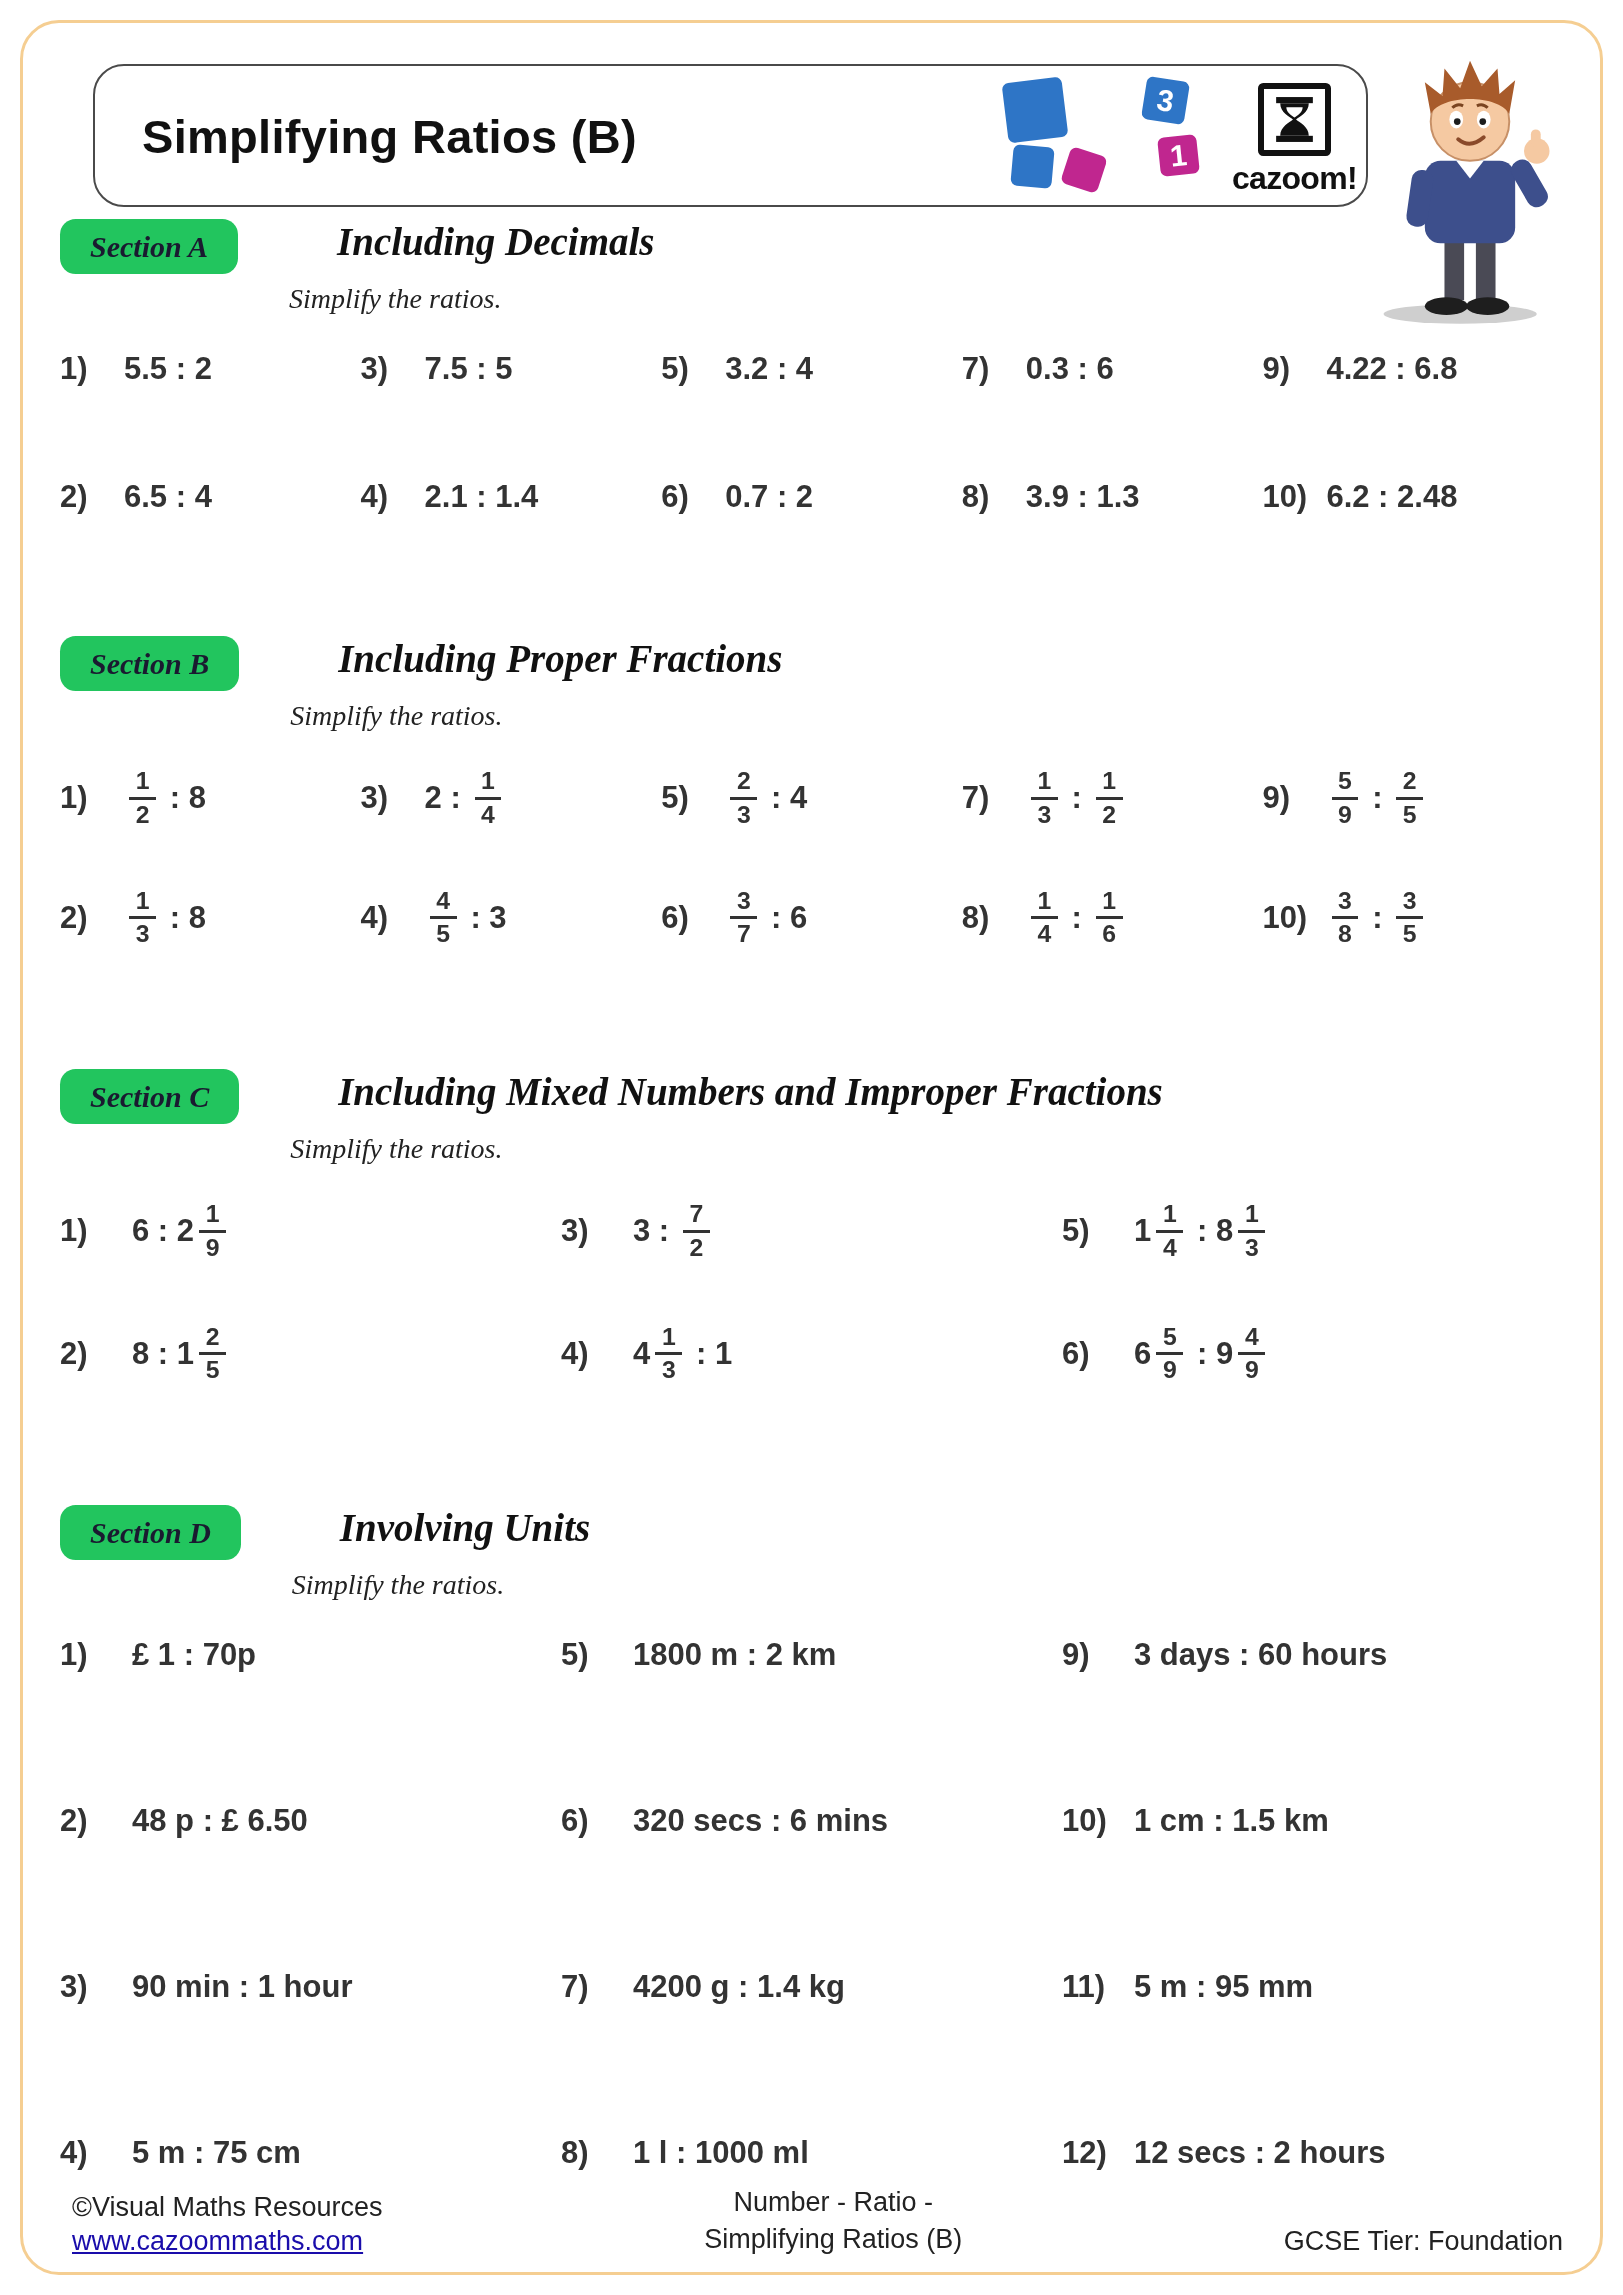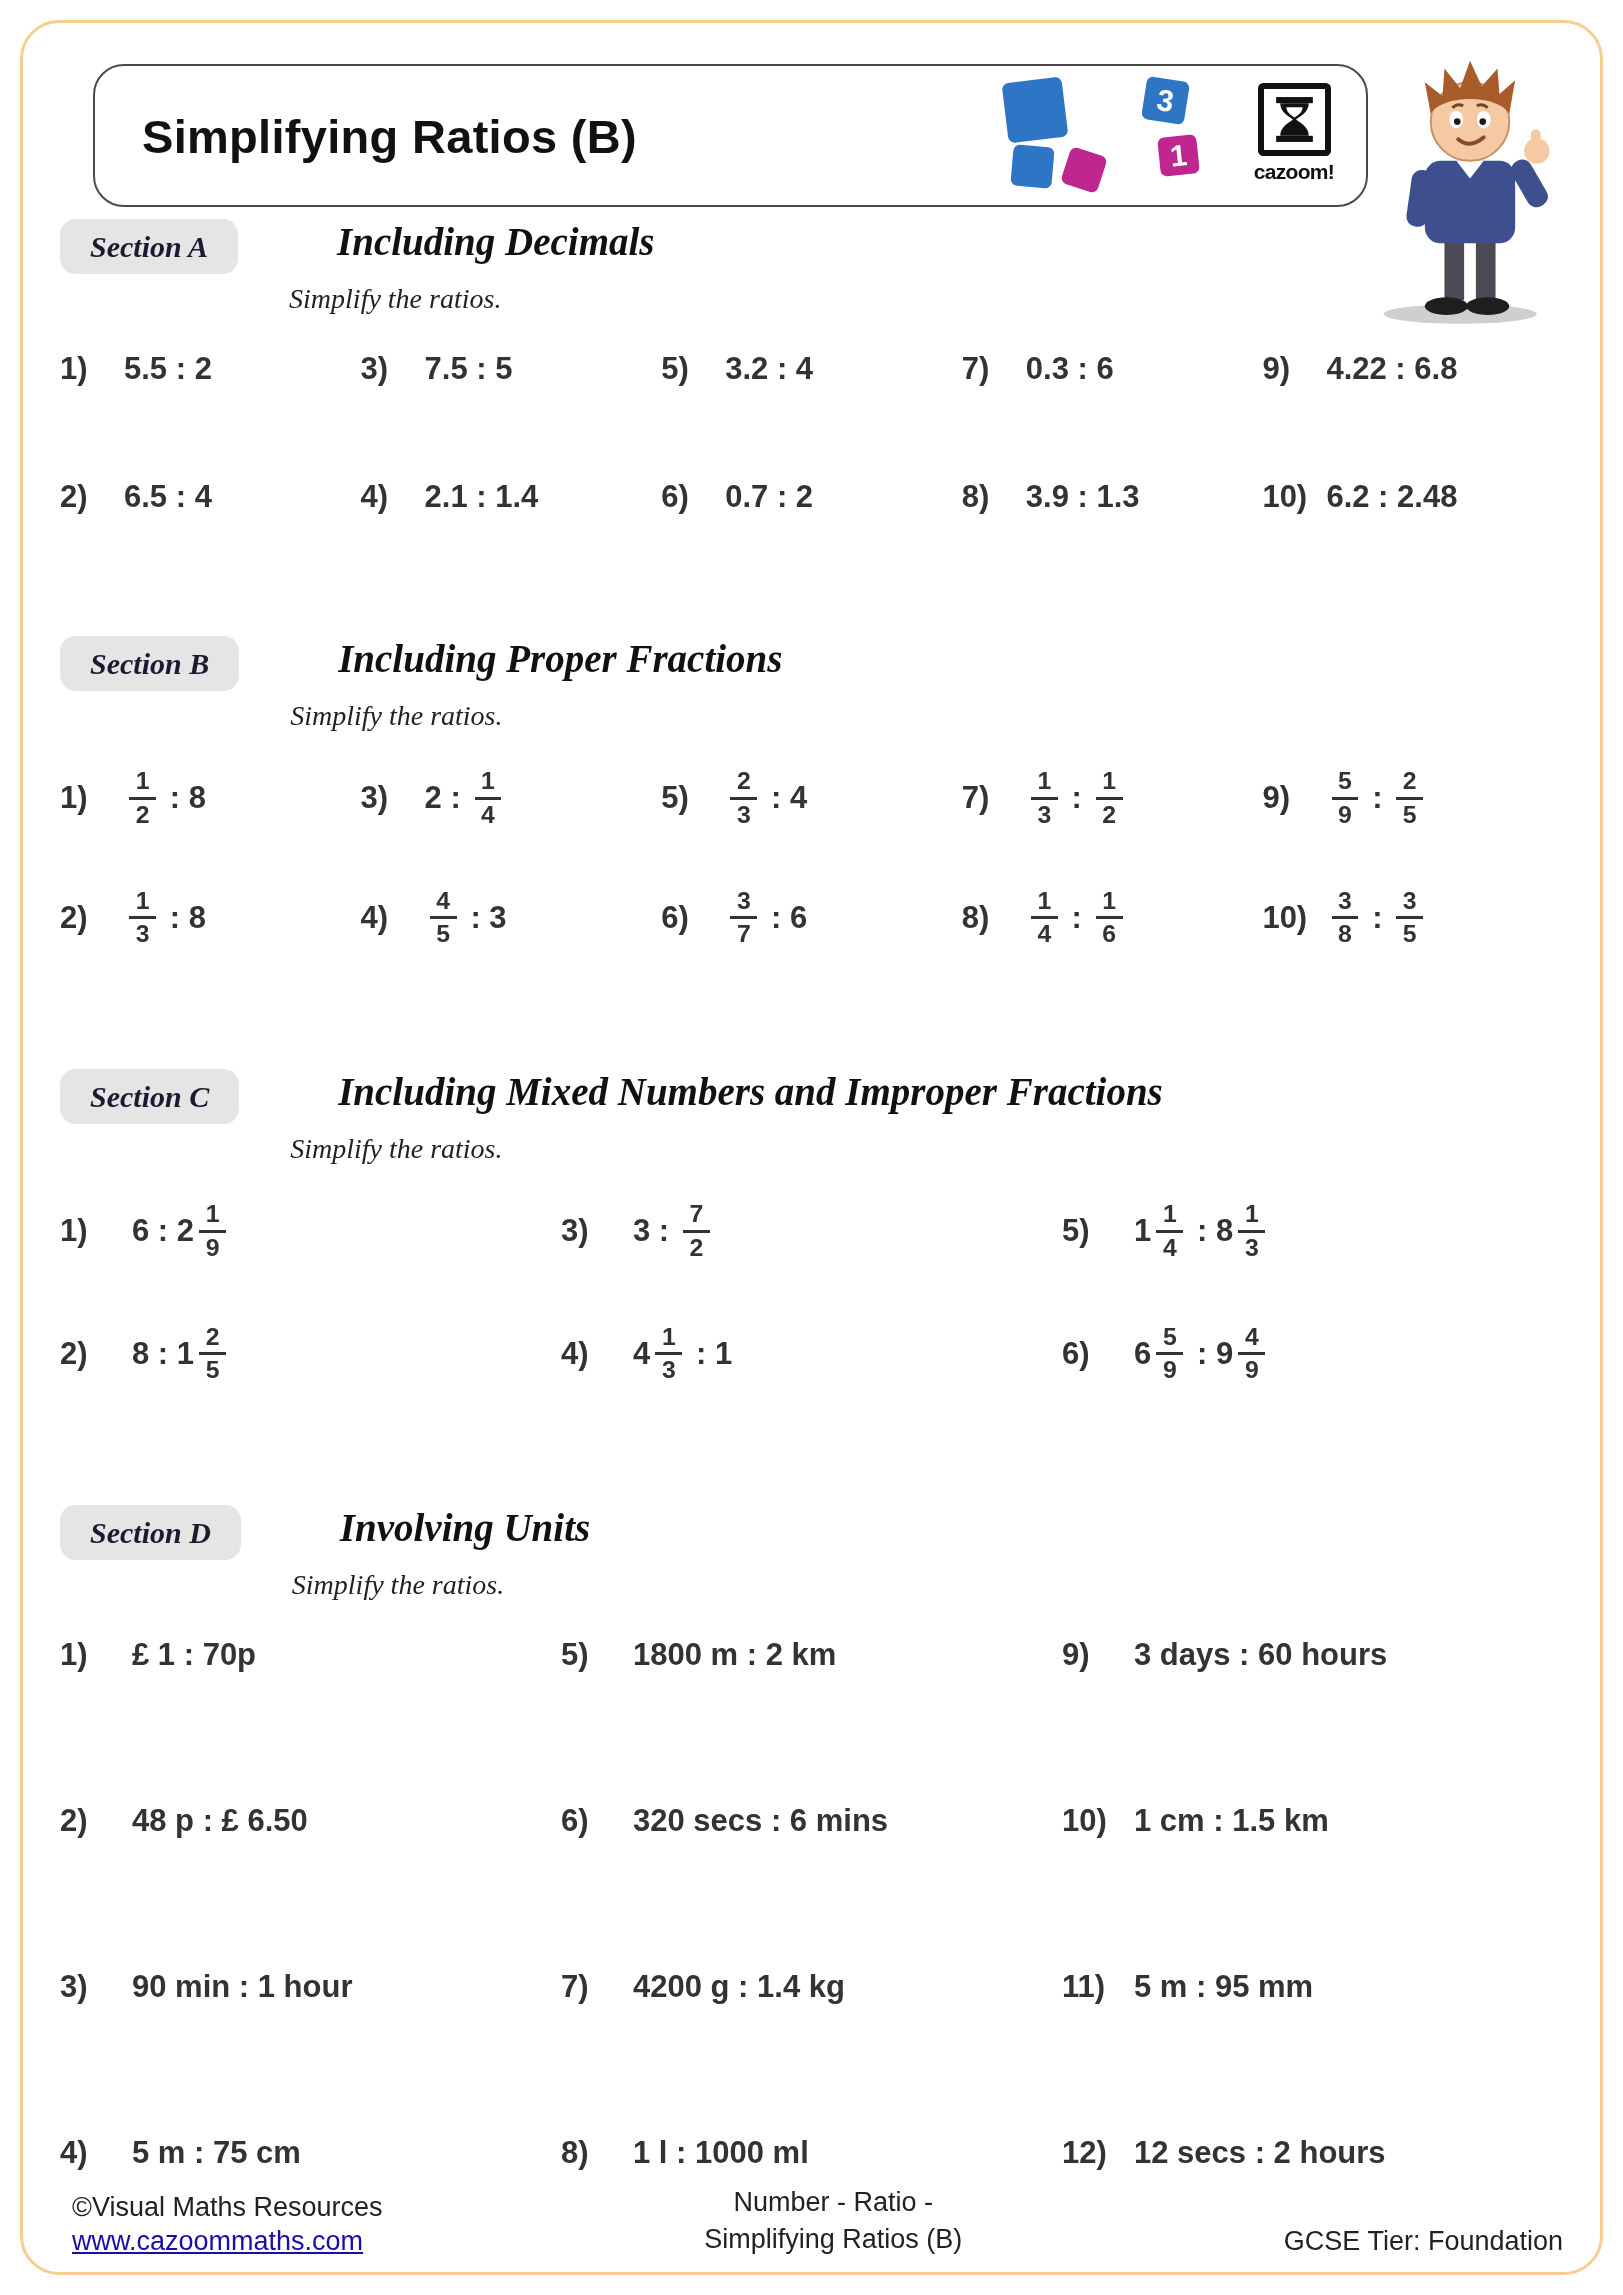--- a/index.html
+++ b/index.html
@@ -44,30 +44,30 @@
   .tile-3 { left:139px; top:1.3px; width:43px; height:43px; background:#2E75C6; transform:rotate(9deg); }
   .tile-1 { left:154px; top:58px; width:39px; height:39px; background:#C0268F; transform:rotate(-6deg); }
   .cazoom-logo { position:absolute; left:1137px; top:17px; width:124px; text-align:center; }
   .cz-icon {
     width:73px; height:73px; margin:0 auto;
     border:6.5px solid #111; border-radius:5.2px;
     display:flex; align-items:center; justify-content:center;
     background:#fff;
   }
   .cz-icon svg { width:51px; height:51px; }
-  .cz-text { font-size:21px; font-weight:800; color:#111; letter-spacing:-0.7px; margin-top:3.9px; }
+  .cz-text { font-size:32px; font-weight:800; color:#111; letter-spacing:-0.7px; margin-top:3.9px; }
   
   .character { position:absolute; left:1362px; top:27.5px; width:216px; height:301px; z-index:6; }
   .character svg { width:100%; height:100%; }
   
   .content { position:absolute; top:219px; left:60px; right:60px; }
   .sheet-section { margin-bottom:121px; }
   .section-head { display:flex; align-items:flex-start; gap:51px; }
   .section-pill {
-    background:#e5e5e5; color:#1a1a30;
+    background:#22c55e; color:#1a1a30;
     font-family:"Liberation Serif", serif;
     font-weight:bold; font-style:italic;
     font-size:30px;
     padding:10.5px 30px; border-radius:15.7px;
     white-space:nowrap;
     min-width:177px; text-align:center;
   }
   .section-heading {
     font-family:"Liberation Serif", serif;
     font-weight:bold; font-style:italic;

